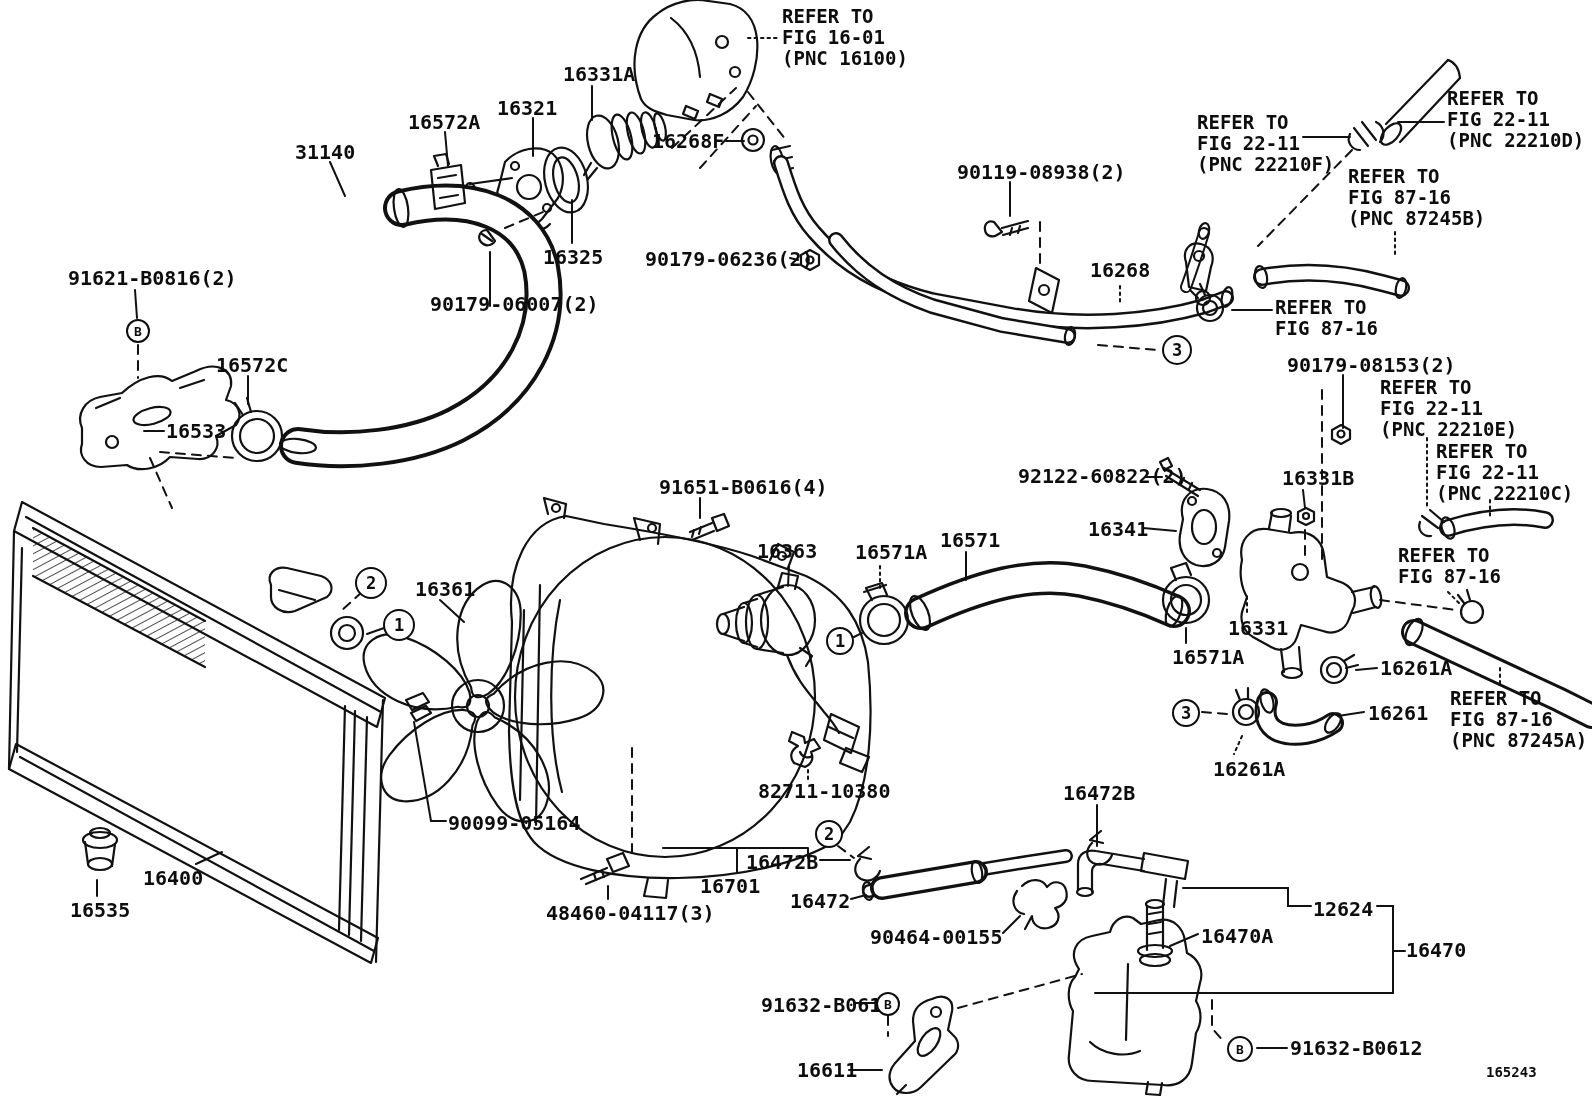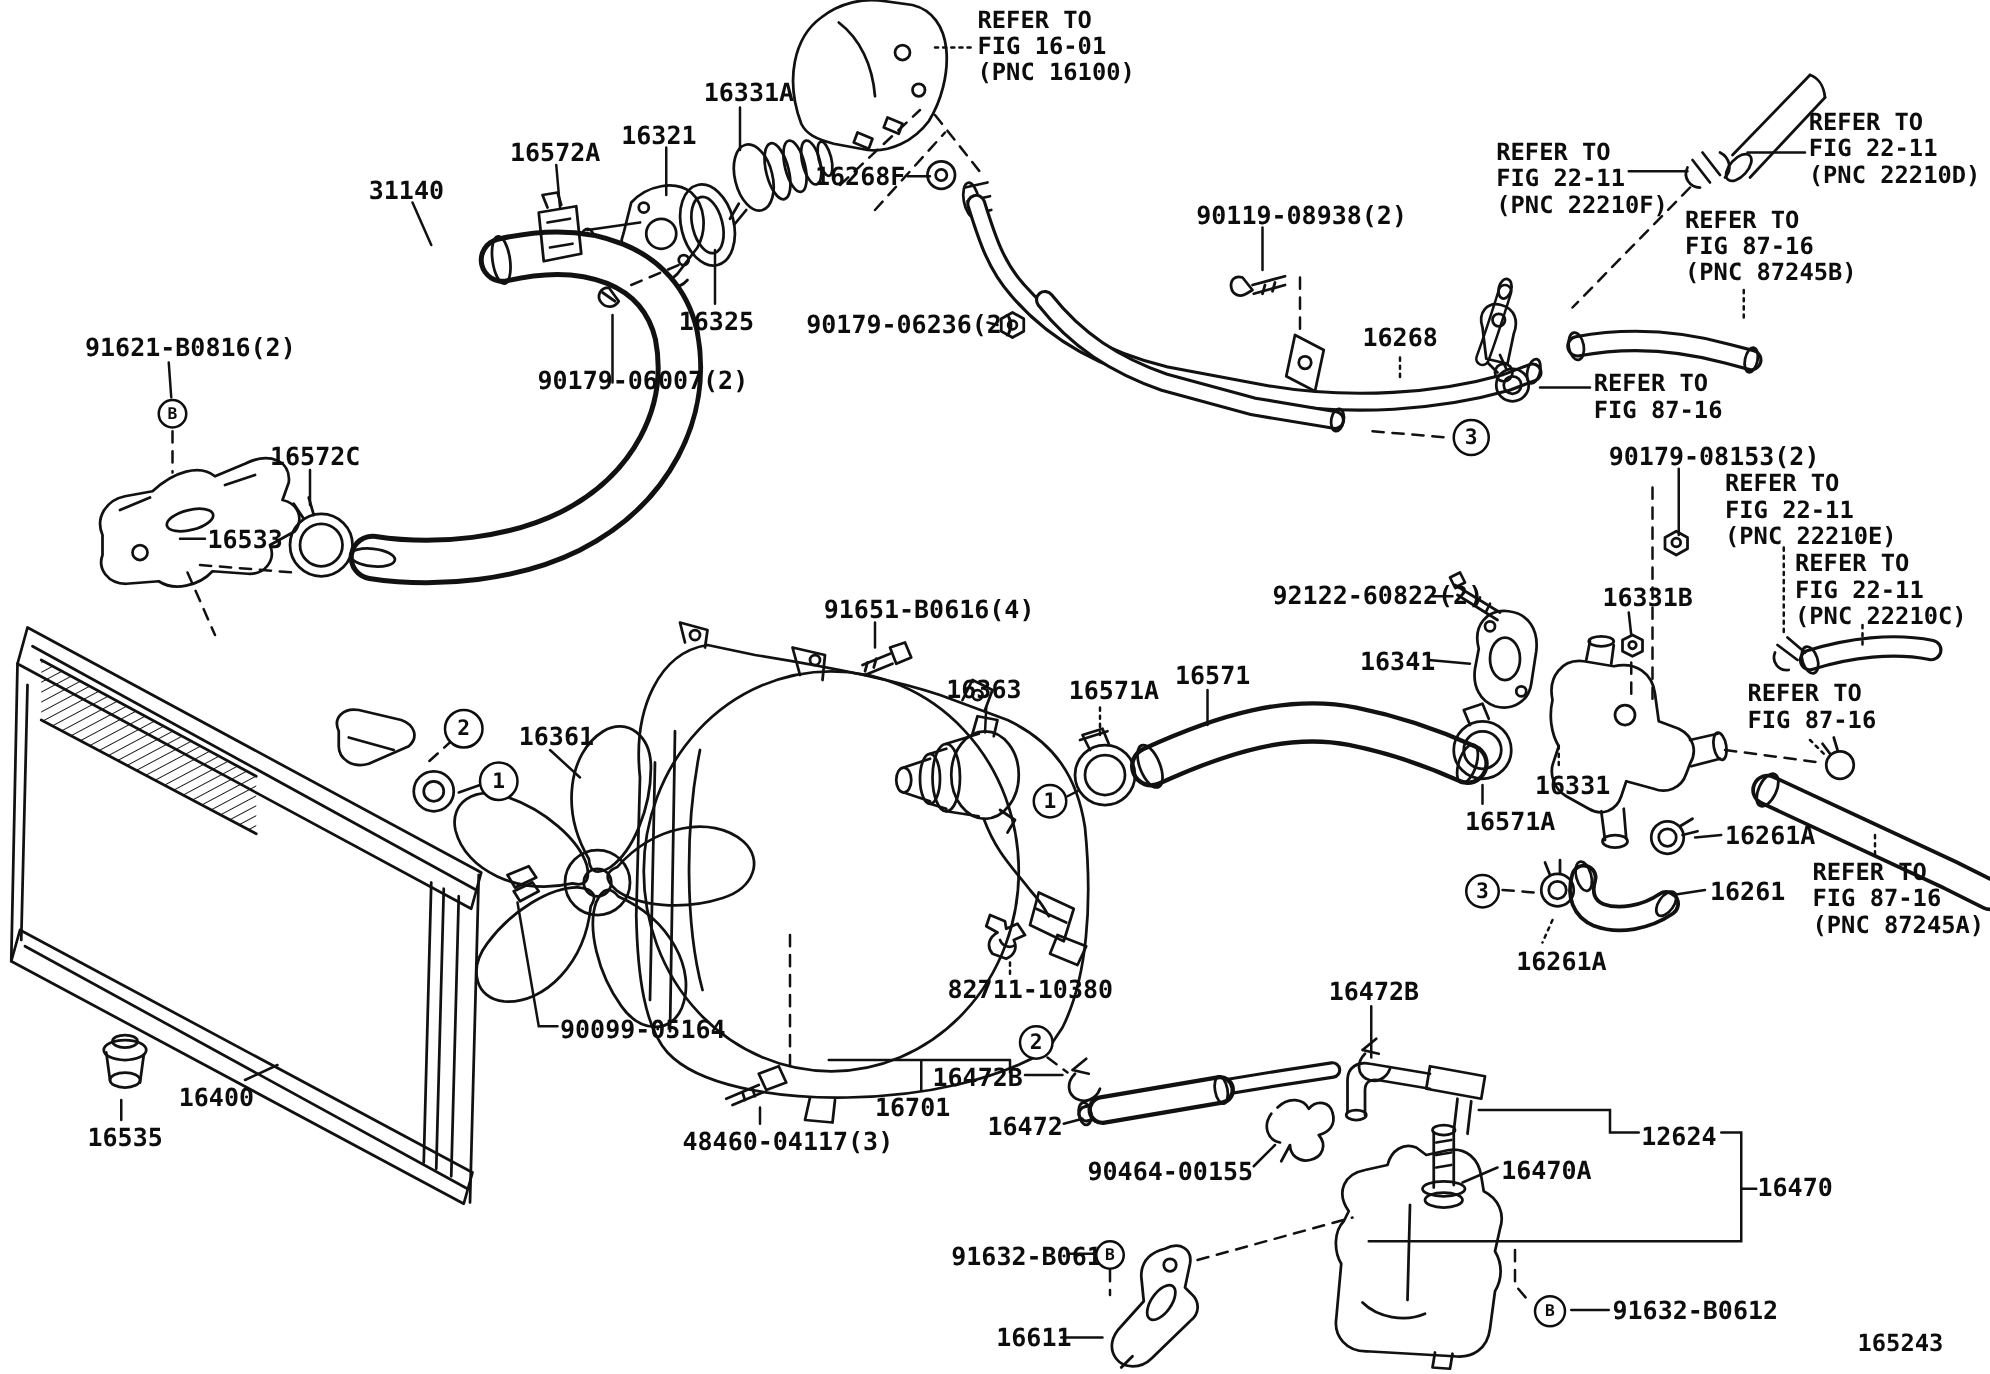--- a/index.html
+++ b/index.html
@@ -12,21 +12,21 @@
   .tO{fill:none;stroke:#111;stroke-linecap:round;}
   .tI{fill:none;stroke:#fff;stroke-linecap:round;}
   .ld{fill:none;stroke:#111;stroke-width:2;stroke-linecap:round;}
   .dash{fill:none;stroke:#111;stroke-width:2;stroke-dasharray:9 7;stroke-linecap:round;}
   .dot{fill:none;stroke:#111;stroke-width:2;stroke-dasharray:2.5 4;stroke-linecap:round;}
   .plabel{position:absolute;font-weight:bold;font-size:20px;color:#0d0d0d;white-space:pre;}
   .rlabel{position:absolute;font-weight:bold;font-size:19px;line-height:21px;color:#0d0d0d;white-space:pre;}
   .callout{position:absolute;border:2.4px solid #0d0d0d;border-radius:50%;background:#fff;
            display:flex;align-items:center;justify-content:center;font-weight:bold;color:#0d0d0d;
            box-sizing:border-box;}
-  .corner{position:absolute;left:1486px;top:1064px;font-weight:bold;font-size:19px;color:#0d0d0d;}
+  .corner{position:absolute;left:1486px;top:1064px;font-weight:bold;font-size:14px;color:#0d0d0d;}
 </style>
 </head>
 <body>
 
 <div class="stage">
 
 <svg width="1592" height="1099" viewBox="0 0 1592 1099">
   <defs>
     <pattern id="hatch" width="7" height="7" patternUnits="userSpaceOnUse" patternTransform="rotate(62)">
       <line x1="0" y1="0" x2="0" y2="7" stroke="#111" stroke-width="1.5"></line>

